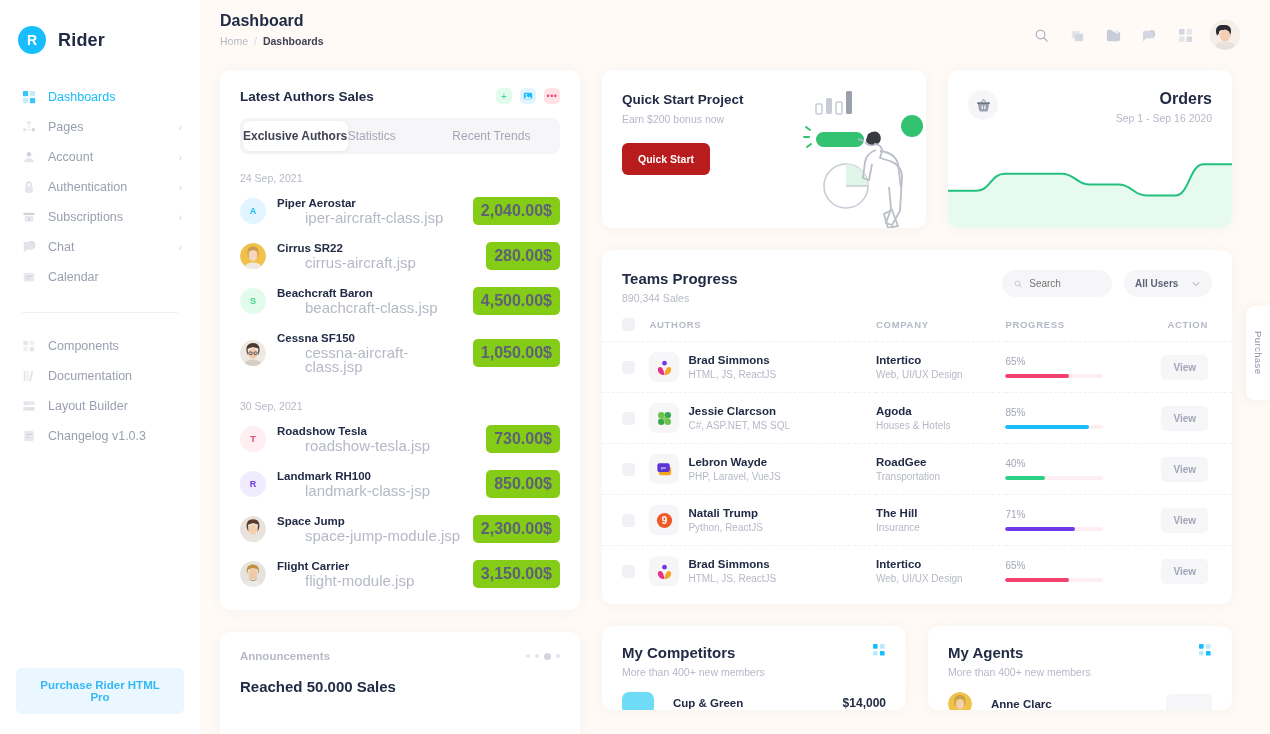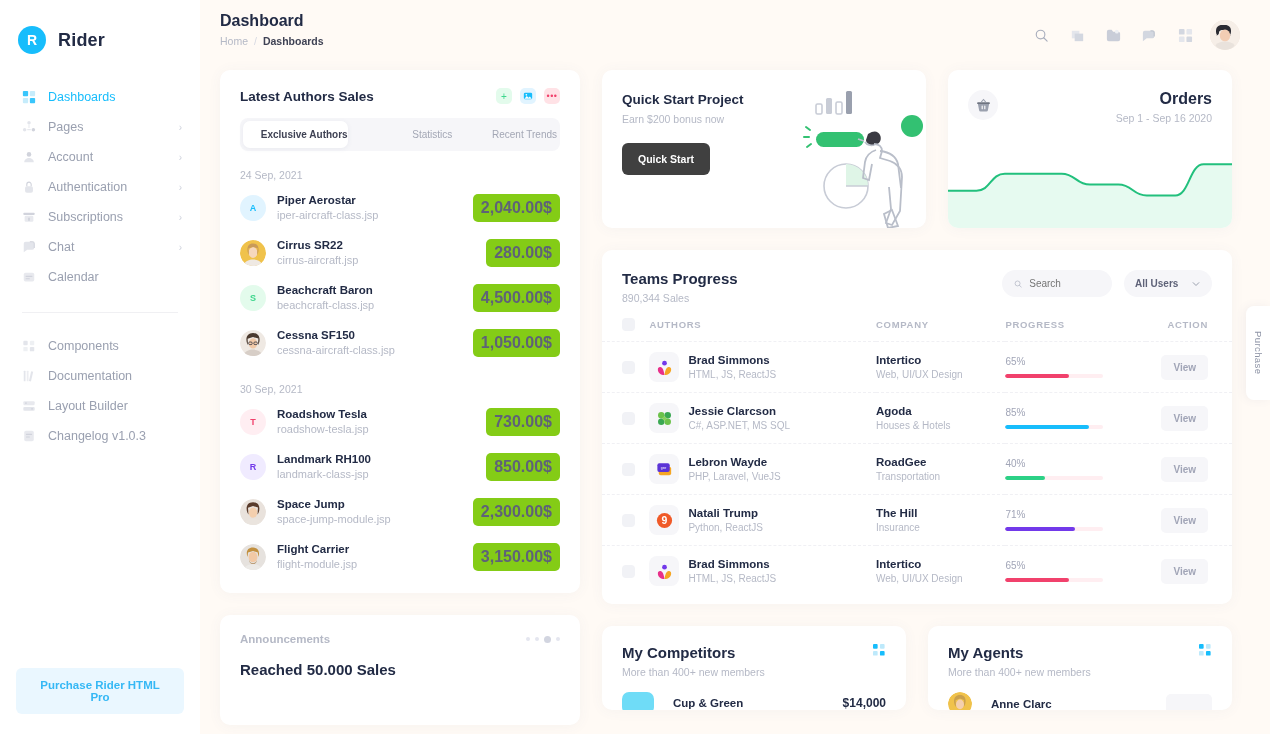--- a/index.html
+++ b/index.html
@@ -73,45 +73,45 @@
   
   .las-head { display: flex; align-items: center; justify-content: space-between; padding: 18px 20px 4px 20px; }
   .las-title { font-size: 13.5px; font-weight: bold; color: #222b45; }
   .las-actions { display: flex; gap: 8px; }
   .chip-btn { width: 16px; height: 16px; border-radius: 5px; display: flex; align-items: center; justify-content: center; font-size: 10px; cursor: pointer; }
   .chip-green { background: #e3fbec; color: #3dd68c; }
   .chip-blue { background: #e1f4ff; }
   .chip-red { background: #ffe2e6; color: #f1416c; font-size: 9px; letter-spacing: .5px; }
 
   .tabs { display: flex; margin: 10px 20px 0 20px; background: #f6f6f9; border-radius: 8px; padding: 3px; }
-  .tab { flex: 1; text-align: right; font-size: 10px; color: #a3a7b5; padding: 8px 0; border-radius: 7px; cursor: pointer; }
+  .tab { flex: 1; text-align: left; font-size: 12px; color: #a3a7b5; padding: 8px 0; border-radius: 7px; cursor: pointer; }
   .tab.active { background: #fff; color: #3f4254; font-weight: bold; box-shadow: 0 1px 5px rgba(80,90,130,.08); }
 
   .date-label { font-size: 10.5px; color: #b5b9c6; padding: 18px 20px 4px 20px; }
   .auth-row { display: flex; align-items: center; gap: 11px; padding: 8px 20px; }
   .av { width: 26px; height: 26px; border-radius: 50%; flex: 0 0 26px; display: flex; align-items: center; justify-content: center; font-size: 9px; font-weight: bold; overflow: hidden; }
   .auth-text { flex: 1; min-width: 0; }
   .auth-name { font-size: 11.5px; font-weight: bold; color: #222b45; line-height: 15px; }
-  .auth-file { font-size: 11px; color: #b5b9c6; line-height: 14px; }
+  .auth-file { font-size: 15px; color: #b5b9c6; line-height: 14px; margin-left: 28px; }
   .amount { background: #84cc16; color: #5e6278; font-size: 16px; font-weight: bold; border-radius: 5px; padding: 5px 8px; white-space: nowrap; }
 
   
   .ann-head { display: flex; align-items: center; justify-content: space-between; padding: 18px 20px 0 20px; }
   .ann-label { font-size: 11.5px; font-weight: bold; color: #b5b9c6; }
   .dots { display: flex; gap: 5px; align-items: center; }
   .dot { width: 4px; height: 4px; border-radius: 50%; background: #e4e6ef; }
   .dot.big { width: 7px; height: 7px; background: #d2d5e0; }
   .ann-title { font-size: 15px; font-weight: bold; color: #222b45; padding: 16px 20px 0 20px; }
 
   
   .toprow { display: flex; gap: 22px; }
   .qsp { flex: 1; position: relative; overflow: hidden; height: 158px; padding: 22px 20px; }
   .qsp-title { font-size: 13.5px; font-weight: bold; color: #222b45; }
   .qsp-sub { font-size: 10.5px; color: #b5b9c6; margin-top: 6px; }
-  .qsp-btn { margin-top: 18px; background: #404040; color: #fff; border: none; border-radius: 6px; font-size: 10.5px; font-weight: bold; padding: 10px 16px; cursor: pointer; }
+  .qsp-btn { margin-top: 18px; background: #b91c1c; color: #fff; border: none; border-radius: 6px; font-size: 10.5px; font-weight: bold; padding: 10px 16px; cursor: pointer; }
   .qsp-art { position: absolute; right: 0px; top: 8px; }
 
   .orders { flex: 1; height: 158px; position: relative; overflow: hidden; }
   .orders-head { display: flex; align-items: flex-start; justify-content: space-between; padding: 20px 20px 0 20px; }
   .basket { width: 30px; height: 30px; border-radius: 50%; background: #f6f6f9; display: flex; align-items: center; justify-content: center; }
   .orders-title { font-size: 16px; font-weight: bold; color: #222b45; text-align: right; }
   .orders-range { font-size: 10.5px; color: #b5b9c6; text-align: right; margin-top: 4px; }
   .orders-chart { position: absolute; left: 0; right: 0; bottom: 0; height: 90px; }
 
   

